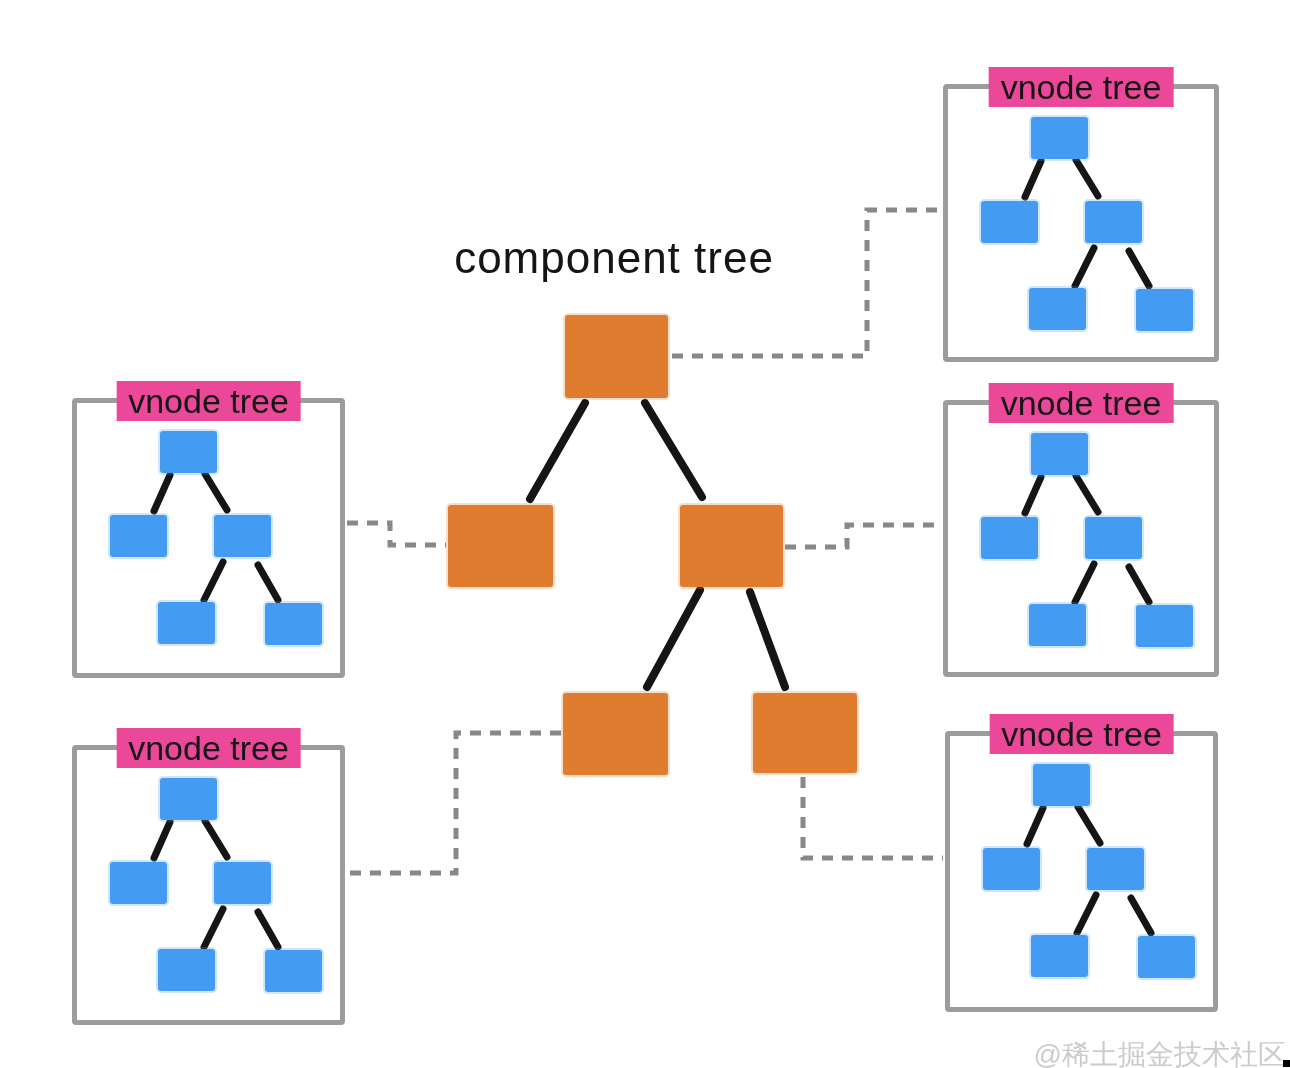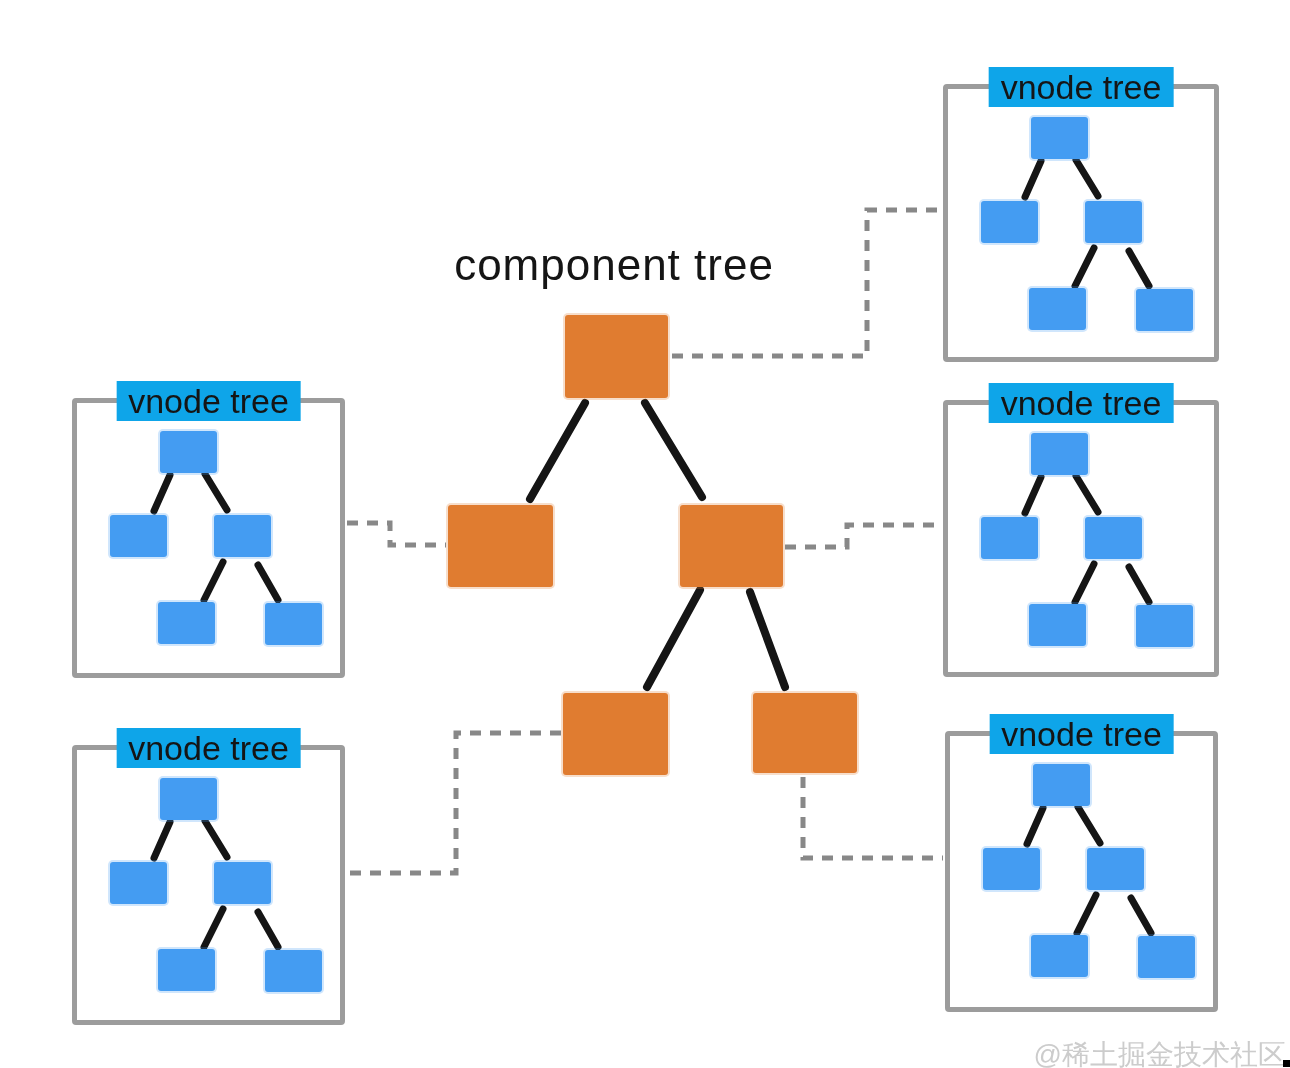--- a/index.html
+++ b/index.html
@@ -13,41 +13,41 @@
   }
   #links-svg {
     position: absolute;
     left: 0; top: 0;
     width: 1290px; height: 1068px;
     pointer-events: none;
   }
   .diagram-title {
     position: absolute;
     left: 614px;
-    top: 240px;
+    top: 233px;
     transform: translateX(-50%);
     font-size: 44px;
     font-weight: 500;
     letter-spacing: 1px;
     color: #151515;
     white-space: nowrap;
   }
   .panel {
     position: absolute;
     box-sizing: border-box;
     border: 5px solid var(--panel-border, #9c9c9c);
     border-radius: 4px;
     background: transparent;
   }
   .panel-label {
     position: absolute;
     top: -22px;
     left: 50%;
     transform: translateX(-50%);
-    background: #0ea5e9;
+    background: #ec4899;
     padding: 0 12px;
     font-size: 34px;
     font-weight: 500;
     line-height: 40px;
     color: #151515;
     white-space: nowrap;
   }
   .node {
     position: absolute;
     border-radius: 3px;

